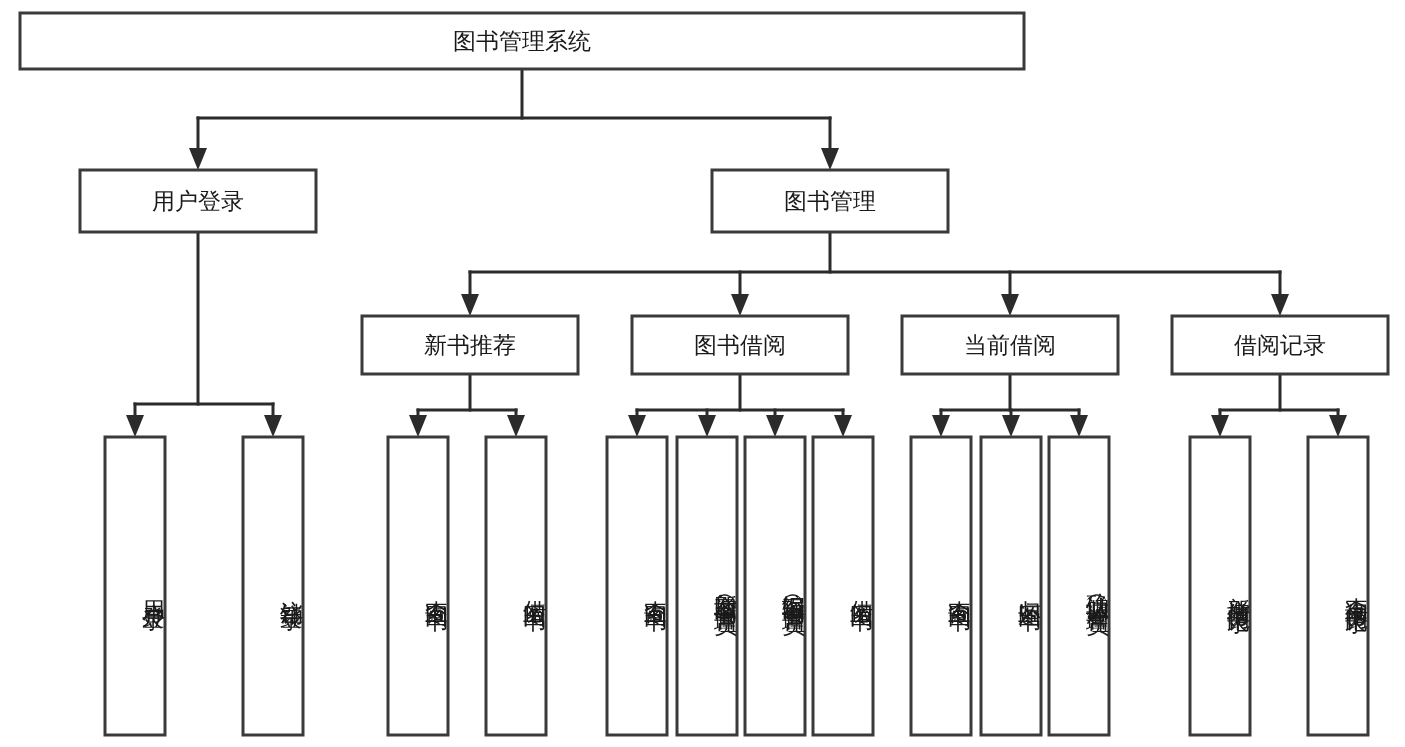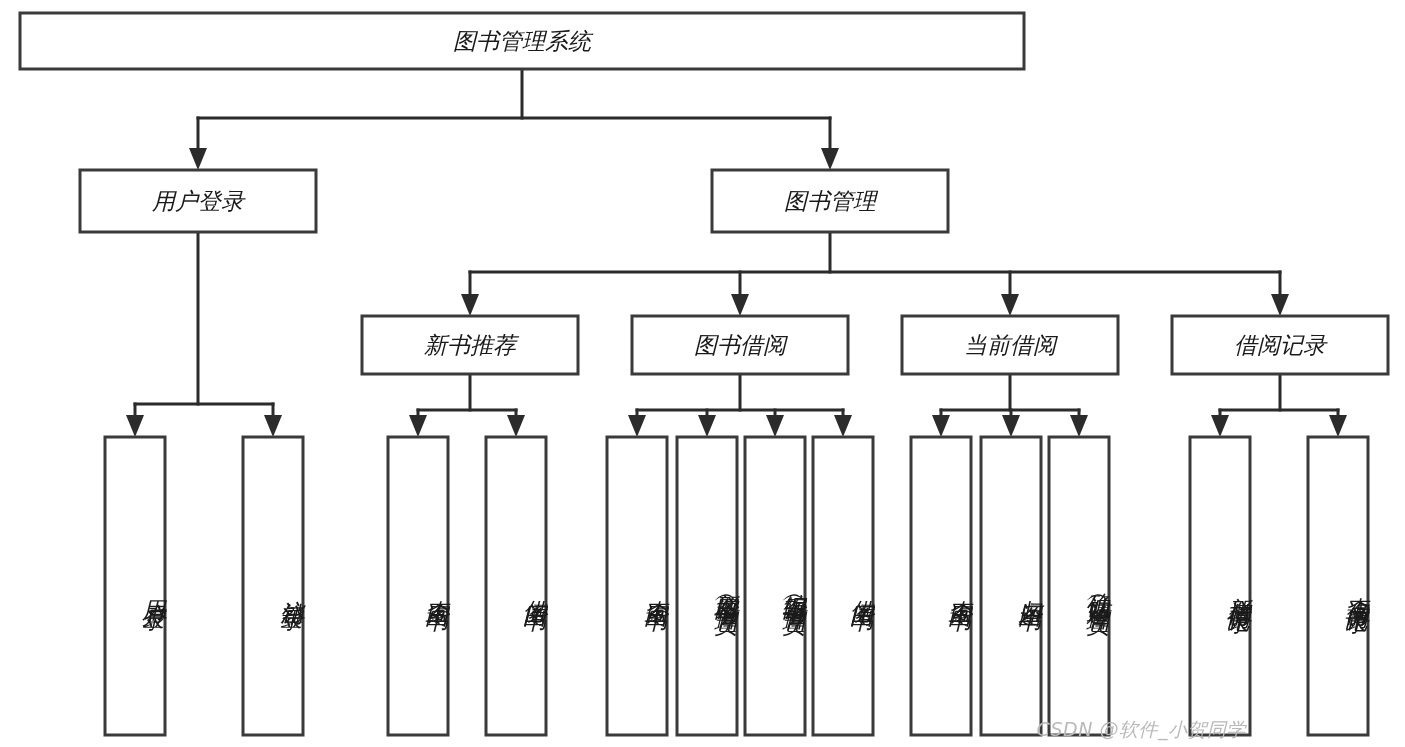--- a/index.html
+++ b/index.html
@@ -11,21 +11,20 @@
     width: 1405px;
     height: 747px;
     font-family: "DejaVu Sans", "Liberation Sans", sans-serif;
     overflow: hidden;
   }
   #diagram-root {
     position: relative;
     width: 1254px;
     height: 747px;
     background: #ffffff;
-    font-style: italic;
   }
   svg#tree-svg {
     position: absolute;
     top: 0;
     left: 0;
     width: 1405px;
     height: 747px;
     display: block;
   }
   .node-box {
@@ -220,15 +219,14 @@
       <div class="leaf-label-wrap" style="left: 677px; top: 449px; width: 60px; height: 278px;">新增图书（管理员）</div>
       <div class="leaf-label-wrap" style="left: 745px; top: 449px; width: 60px; height: 278px;">编辑图书（管理员）</div>
       <div class="leaf-label-wrap" style="left: 813px; top: 449px; width: 60px; height: 278px;">借阅图书</div>
       <div class="leaf-label-wrap" style="left: 911px; top: 449px; width: 60px; height: 278px;">查询图书</div>
       <div class="leaf-label-wrap" style="left: 981px; top: 449px; width: 60px; height: 278px;">归还图书</div>
       <div class="leaf-label-wrap" style="left: 1049px; top: 449px; width: 60px; height: 278px;">确认归还（管理员）</div>
       <div class="leaf-label-wrap" style="left: 1190px; top: 449px; width: 60px; height: 278px;">新增借阅记录</div>
       <div class="leaf-label-wrap" style="left: 1308px; top: 449px; width: 60px; height: 278px;">查询借阅记录</div>
     </div>
 
-  <div class="watermark">CSDN @软件_小贺同学</div>
 
 </div>
 
 </body></html>

